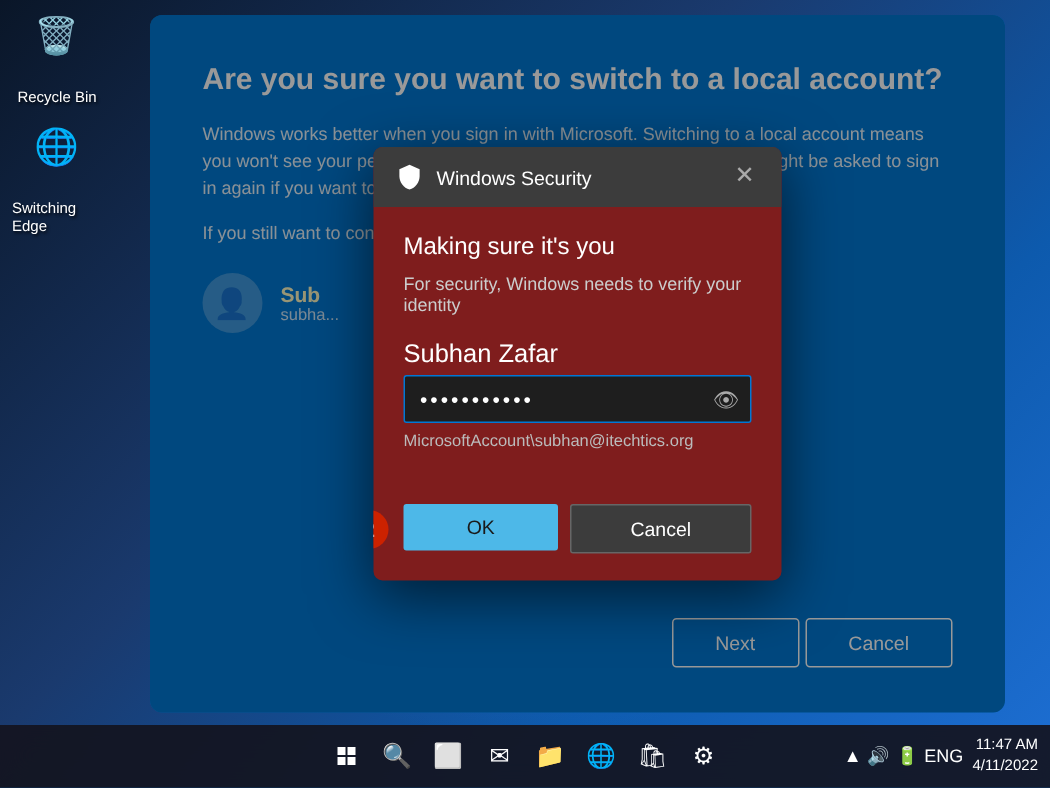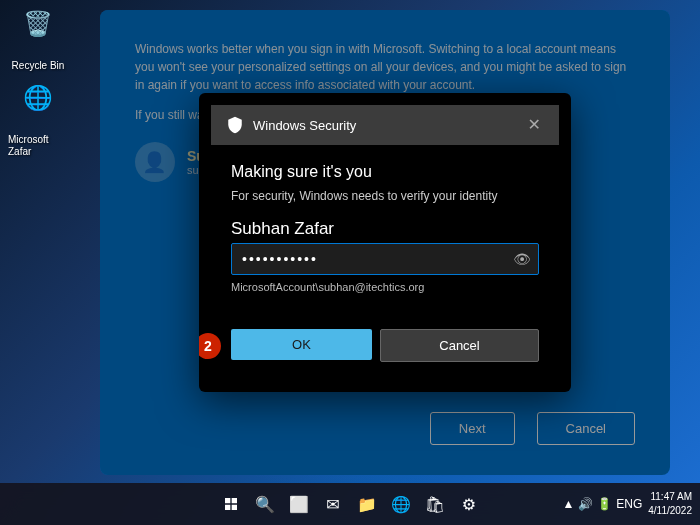--- a/index.html
+++ b/index.html
@@ -175,21 +175,21 @@
     .user-text-info .user-sub {
       font-size: 11px;
       color: rgba(255,255,255,0.8);
     }
 
     
     .main-dialog-footer {
       margin-top: auto;
       display: flex;
       justify-content: flex-end;
-      gap: 22px;
+      gap: 4px;
     }
     .btn-next {
       background: transparent;
       border: 1.5px solid white;
       color: white;
       padding: 8px 28px;
       font-size: 13px;
       cursor: pointer;
       border-radius: 3px;
     }
@@ -207,24 +207,24 @@
     .security-dialog-overlay {
       position: absolute;
       top: 0; left: 0; right: 0; bottom: 0;
       background: rgba(0,0,0,0.4);
       border-radius: 8px;
       display: flex;
       align-items: center;
       justify-content: center;
     }
     .security-dialog {
-      background: #000000;
+      background: #7f1d1d;
       border-radius: 6px;
-      width: 372px;
-      padding: 12px;
+      width: 272px;
+      padding: 0;
       box-shadow: 0 10px 40px rgba(0,0,0,0.6);
       overflow: hidden;
       position: relative;
     }
     .security-dialog-header {
       background: #3c3c3c;
       padding: 10px 14px;
       display: flex;
       align-items: center;
       justify-content: space-between;
@@ -353,25 +353,26 @@
 
   <div class="bloom"></div>
 
   <div class="desktop-icons">
     <div class="desktop-icon">
       <div class="icon-img">🗑️</div>
       <div class="icon-label">Recycle Bin</div>
     </div>
     <div class="desktop-icon">
       <div class="icon-img">🌐</div>
-      <div class="icon-label">Microsoft Zafar</div>
+      <div class="icon-label">Switching Edge</div>
     </div>
   </div>
 
   <div class="main-dialog">
+    <div class="main-dialog-title">Are you sure you want to switch to a local account?</div>
     <div class="main-dialog-body">Windows works better when you sign in with Microsoft. Switching to a local account means you won't see your personalized settings on all your devices, and you might be asked to sign in again if you want to access info associated with your account.</div>
     <div class="main-dialog-note">If you still want to continue, go to the next step to verify your identity.</div>
     <div class="user-info-row">
       <div class="user-avatar">👤</div>
       <div class="user-text-info">
         <div class="user-name">Sub</div>
         <div class="user-sub">subha...</div>
       </div>
     </div>
 

